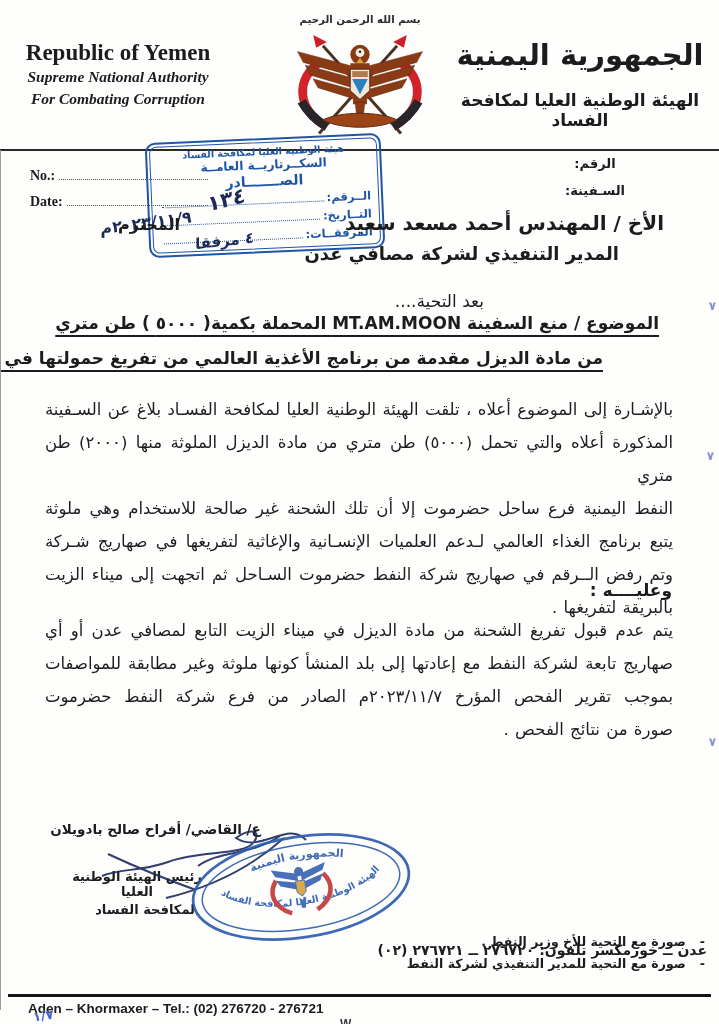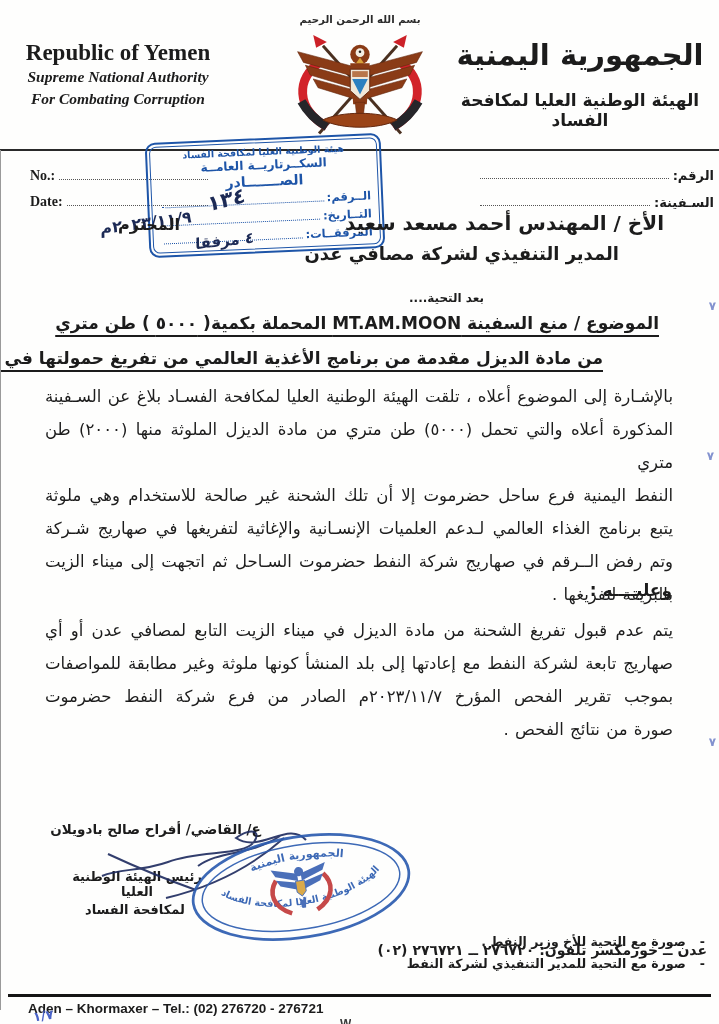--- a/index.html
+++ b/index.html
@@ -15,62 +15,62 @@
   .hdr-en .l2,.hdr-en .l3{font-size:15.5px;font-weight:bold;font-style:italic;line-height:22px;}
   .hdr-ar{right:14px;top:38px;width:250px;text-align:center;}
   .hdr-ar .l1{font-size:29px;font-weight:bold;letter-spacing:1px;}
   .hdr-ar .l2{font-size:17px;font-weight:bold;margin-top:18px;}
   .hdr-rule{left:0;top:149px;width:719px;height:2px;background:#2a2a2a;}
 
   
   .ref-en{left:30px;top:158px;width:182px;font-family:"Liberation Serif",serif;font-weight:bold;font-size:14px;}
   .ref-en .row{display:flex;align-items:flex-end;height:26px;}
   .ref-ar{right:5px;top:156px;width:238px;font-size:13px;font-weight:bold;}
-  .ref-ar .row{display:flex;align-items:flex-end;height:27px;direction:rtl;}
+  .ref-ar .row{display:flex;align-items:center;height:27px;direction:rtl;flex-direction:column;}
   .dots{flex:1;border-bottom:1.6px dotted #555;margin:0 4px 4px 4px;}
 
   
   .stamp{left:147px;top:138px;width:228px;transform:rotate(-2.5deg);color:#1e55a8;
          border:2.5px solid #1e55a8;border-radius:10px;padding:2px;background:rgba(255,255,255,0.0);}
   .stamp-inner{border:1.5px solid #1e55a8;border-radius:7px;padding:3px 7px 5px 7px;direction:rtl;}
   .stamp .org{font-size:9.5px;font-weight:bold;text-align:center;letter-spacing:0.5px;}
   .stamp .dept{font-size:12px;font-weight:bold;text-align:center;margin-top:1px;}
   .stamp .doct{font-size:14px;font-weight:bold;text-align:center;margin-top:1px;}
   .stamp .frow{display:flex;align-items:flex-end;height:18px;font-size:11.5px;font-weight:bold;}
   .stamp .dots{border-bottom:1.4px dotted #1e55a8;margin:0 3px 3px 3px;}
   .hand{position:absolute;color:#1c2a55;font-weight:bold;white-space:nowrap;direction:rtl;}
   .hw-no{top:46px;left:58px;font-size:21px;transform:rotate(-12deg) skewX(-8deg);}
   .hw-date{top:68px;left:-50px;font-size:16px;transform:rotate(-5deg) skewX(-6deg);}
   .hw-att{top:90px;left:44px;font-size:15px;transform:rotate(-4deg) skewX(-6deg);}
 
   
   .addr1{right:55px;top:211px;font-size:20px;font-weight:bold;}
   .honor{left:118px;top:215px;font-size:16px;font-weight:bold;}
   .addr2{right:100px;top:243px;font-size:18px;font-weight:bold;}
-  .greet{right:235px;top:291px;font-size:12px;font-weight:bold;}
+  .greet{right:235px;top:291px;font-size:17px;font-weight:normal;}
 
   
   .subj{font-size:17px;font-weight:bold;text-decoration:underline;text-underline-offset:6px;
         text-decoration-thickness:1.6px;white-space:nowrap;}
   .subj1{right:60px;top:313px;}
   .subj2{right:116px;top:348px;}
 
   
   .para{left:45px;width:628px;font-size:16.5px;line-height:33px;}
-  .p1{top:380px;}
+  .p1{top:393px;}
   .p2{top:614px;}
   .pline{text-align:justify;text-align-last:justify;word-spacing:1px;}
   .pline-end{text-align:left;text-align-last:right;}
   .transition{right:47px;top:580px;font-size:17px;font-weight:bold;}
   .closing{left:180px;top:786px;width:360px;text-align:center;font-size:16px;font-weight:bold;}
 
   
   .sig-name{left:48px;top:821px;width:215px;text-align:center;font-size:13.5px;font-weight:bold;white-space:nowrap;}
   .sig-t1{left:62px;top:869px;width:150px;text-align:center;font-size:13px;font-weight:bold;}
-  .sig-t2{left:85px;top:902px;width:110px;text-align:left;font-size:13px;font-weight:bold;}
+  .sig-t2{left:85px;top:902px;width:110px;text-align:right;font-size:13px;font-weight:bold;}
   .sig-svg{left:48px;top:810px;width:330px;height:125px;}
   .seal{left:180px;top:833px;width:242px;height:108px;transform:rotate(-9deg);opacity:0.92;}
 
   
   .cc{right:8px;top:930px;width:340px;font-size:12.5px;font-weight:bold;direction:rtl;}
   .cc .row{display:flex;gap:14px;height:22px;align-items:center;}
   .cc .bullet{padding-right:6px;}
 
   
   .ft-rule{left:8px;top:994px;width:703px;height:3px;background:#141414;}

